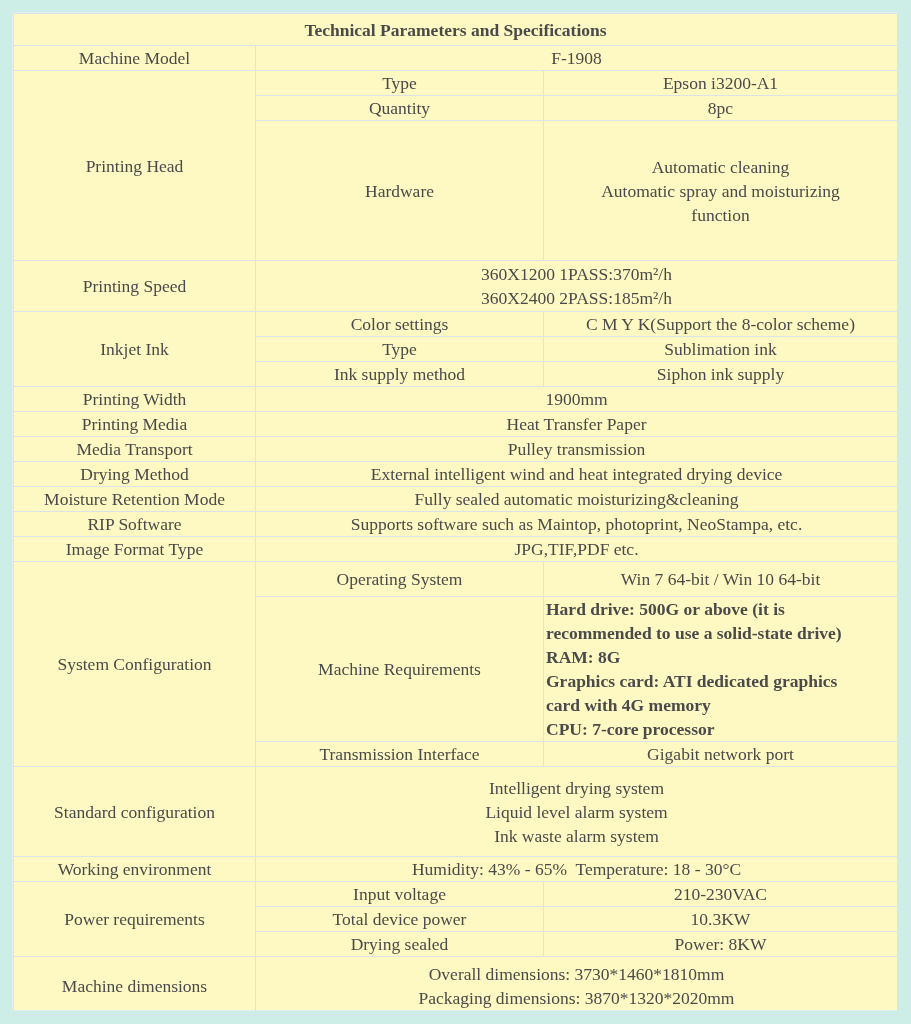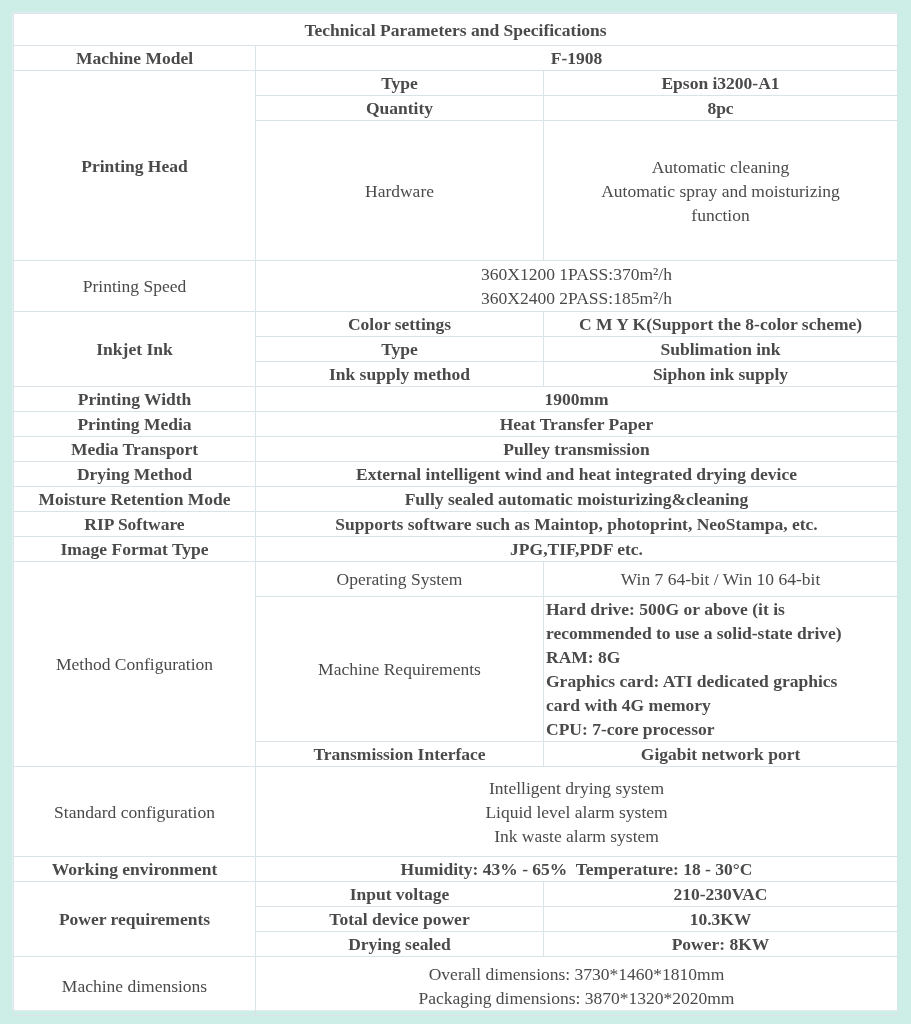--- a/index.html
+++ b/index.html
@@ -8,21 +8,21 @@
       background: #cdeee6;
       position: relative;
       overflow: hidden;
       font-family: "Liberation Serif", "DejaVu Serif", serif;
       color: #4a4a4a;
     }
     .sheet {
       position: absolute;
       left: 13px; top: 13px;
       width: 884px; height: 997px;
-      background: #ffffff;
+      background: #fef9c3;
       box-shadow: 0 0 0 1px #e3eef0;
     }
     table.spec {
       width: 100%;
       height: 100%;
       border-collapse: collapse;
       table-layout: fixed;
     }
     table.spec td {
       border: 1px solid #d9e3e8;
@@ -44,21 +44,21 @@
     td.left-aligned {
       text-align: left !important;
       white-space: normal !important;
       padding-left: 2px !important;
       font-weight: bold;
     }
     .line { display: block; }
     col.c1 { width: 242px; }
     col.c2 { width: 288px; }
     col.c3 { width: 354px; }
-    tr.r25 td { height: 24px; font-weight: bold; }
+    tr.r25 td { height: 24px; }
   </style>
 </head>
 <body>
 
 <div class="sheet">
   <table class="spec">
     <colgroup>
         <col class="c1">
         <col class="c2">
         <col class="c3">
@@ -136,21 +136,21 @@
       <tr class="r25">
         <td>RIP Software</td>
         <td colspan="2">Supports software such as Maintop, photoprint, NeoStampa, etc.</td>
       </tr>
       <tr class="r25">
         <td>Image Format Type</td>
         <td colspan="2">JPG,TIF,PDF etc.</td>
       </tr>
 
       <tr>
-        <td rowspan="3">Method Configuration</td>
+        <td rowspan="3">System Configuration</td>
         <td style="height:34px">Operating System</td>
         <td>Win 7 64-bit / Win 10 64-bit</td>
       </tr>
       <tr>
         <td style="height:139px">Machine Requirements</td>
         <td class="left-aligned">
           <span class="line">Hard drive: 500G or above (it is</span>
           <span class="line">recommended to use a solid-state drive)</span>
           <span class="line">RAM: 8G</span>
           <span class="line">Graphics card: ATI dedicated graphics</span>

